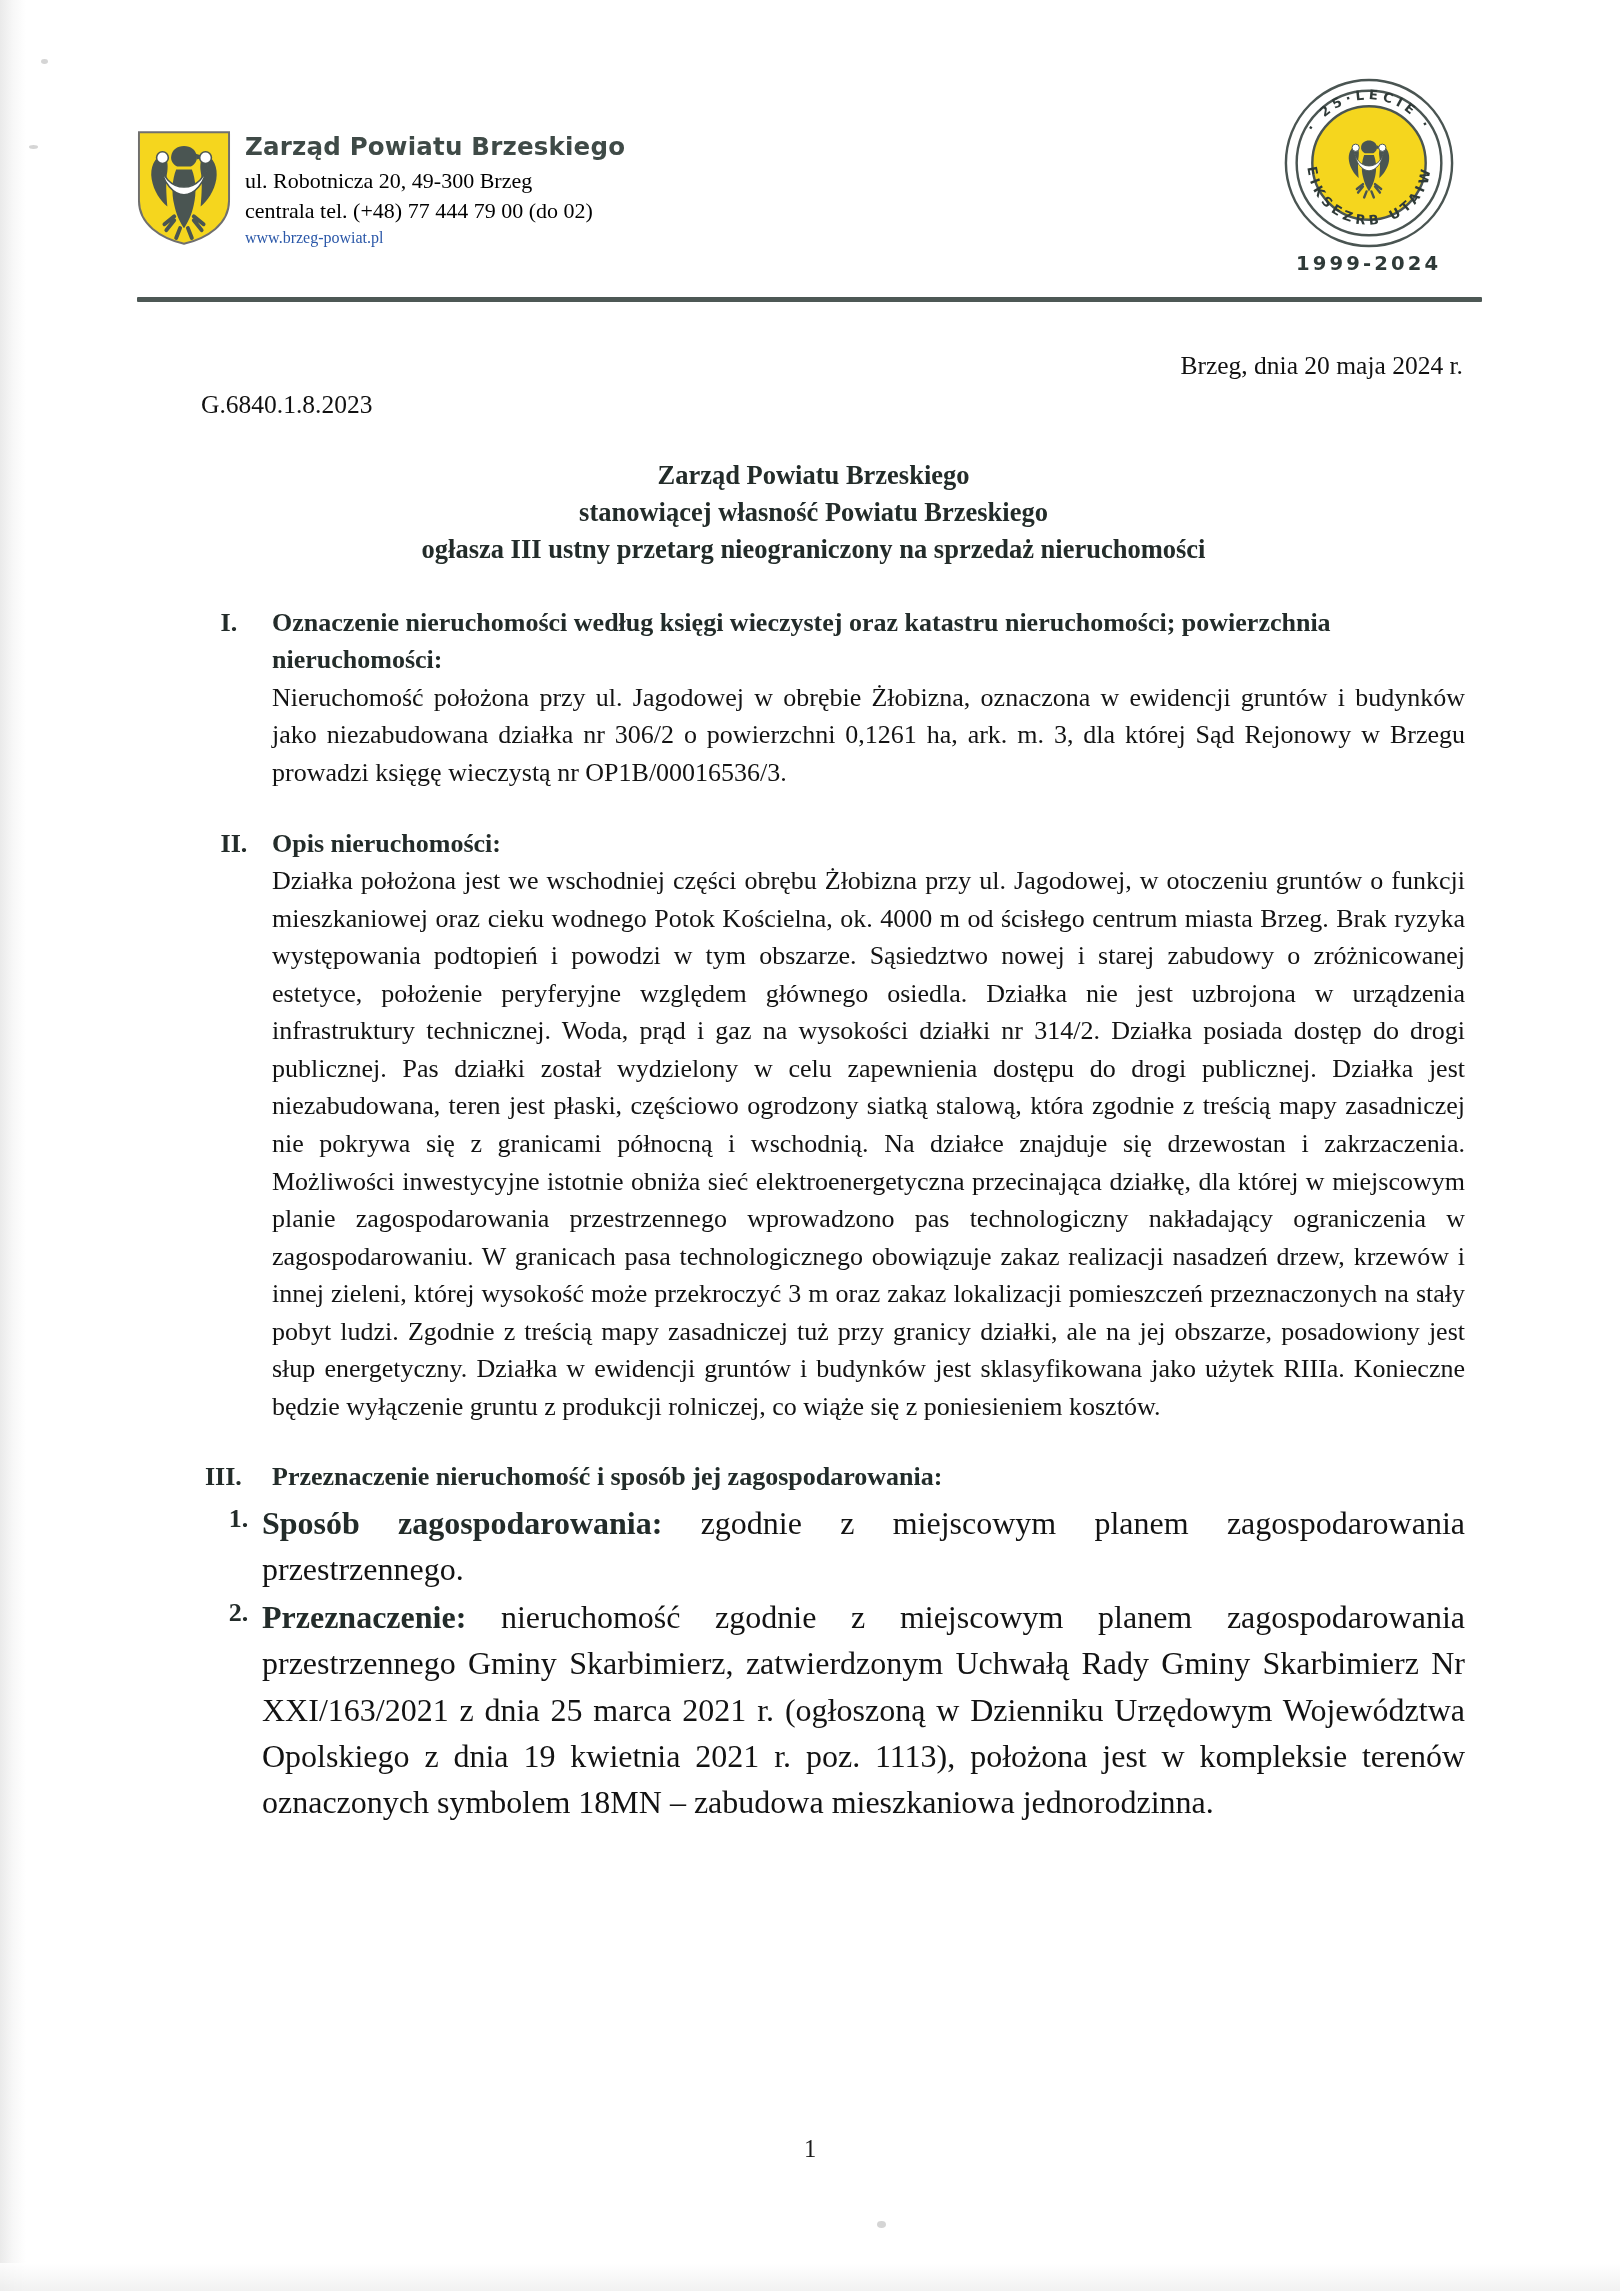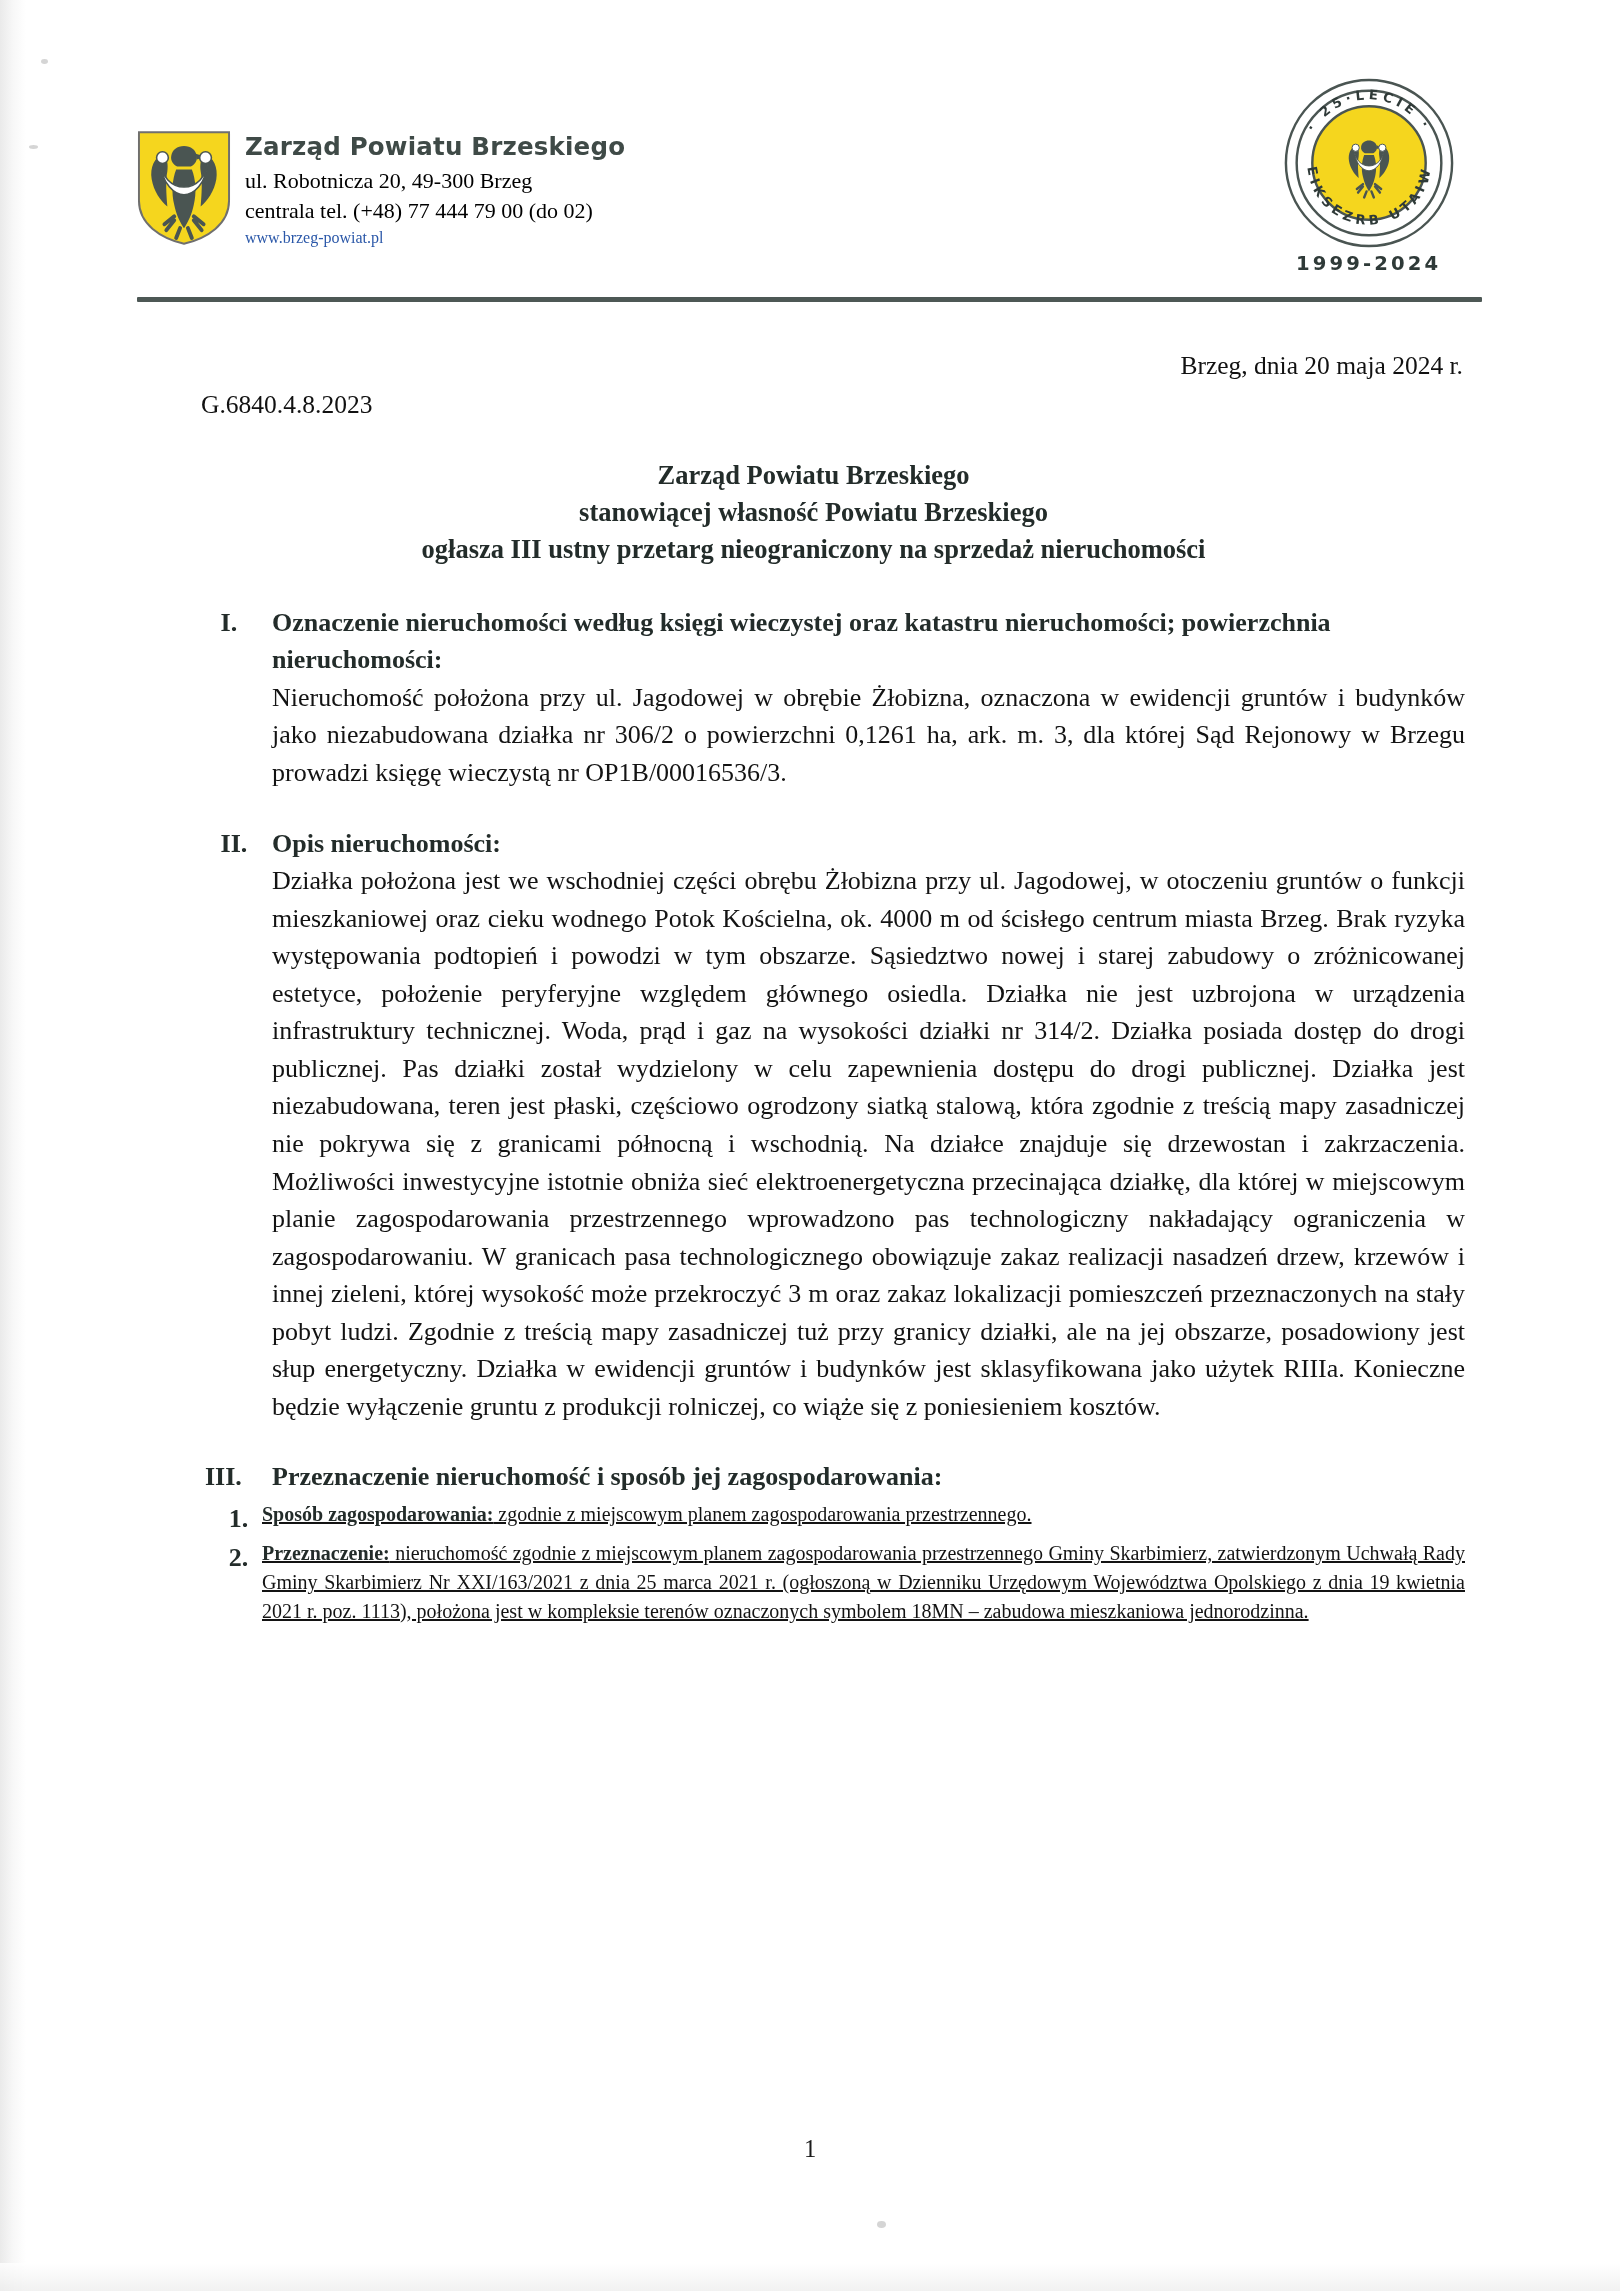--- a/index.html
+++ b/index.html
@@ -185,25 +185,24 @@
     text-align: right;
     padding-right: 13.7px;
     box-sizing: border-box;
     font-weight: bold;
     font-size: 26px;
     line-height: 1.445;
     color: #232c2a;
   }
   .li-body {
     flex: 1 1 auto;
-    font-size: 20px;
+    font-size: 32px;
     line-height: 1.445;
     text-align: justify;
     color: #131313;
-    text-decoration: underline;
   }
   .li-body b { color: #232c2a; }
 
   
   .page-number {
     position: absolute;
     left: 0;
     top: 2135px;
     width: 1620px;
     text-align: center;
@@ -283,21 +282,21 @@
           <circle cx="70" cy="28" r="6" fill="#FFFFFF" stroke="#4A5552" stroke-width="1.6"></circle>
         </g>
       </svg>
       <div class="jubilee-years">1999-2024</div>
     </div>
   </div>
 
   <div class="rule"></div>
 
   <div class="meta-date">Brzeg, dnia 20 maja 2024 r.</div>
-  <div class="meta-ref">G.6840.4.8.2023</div>
+  <div class="meta-ref">G.6840.1.8.2023</div>
 
   <div class="title-block">
     <div>Zarząd Powiatu Brzeskiego</div>
     <div>stanowiącej własność Powiatu Brzeskiego</div>
     <div>ogłasza III ustny przetarg nieograniczony na sprzedaż nieruchomości</div>
   </div>
 
   <div class="body">
 
     <div class="section">

